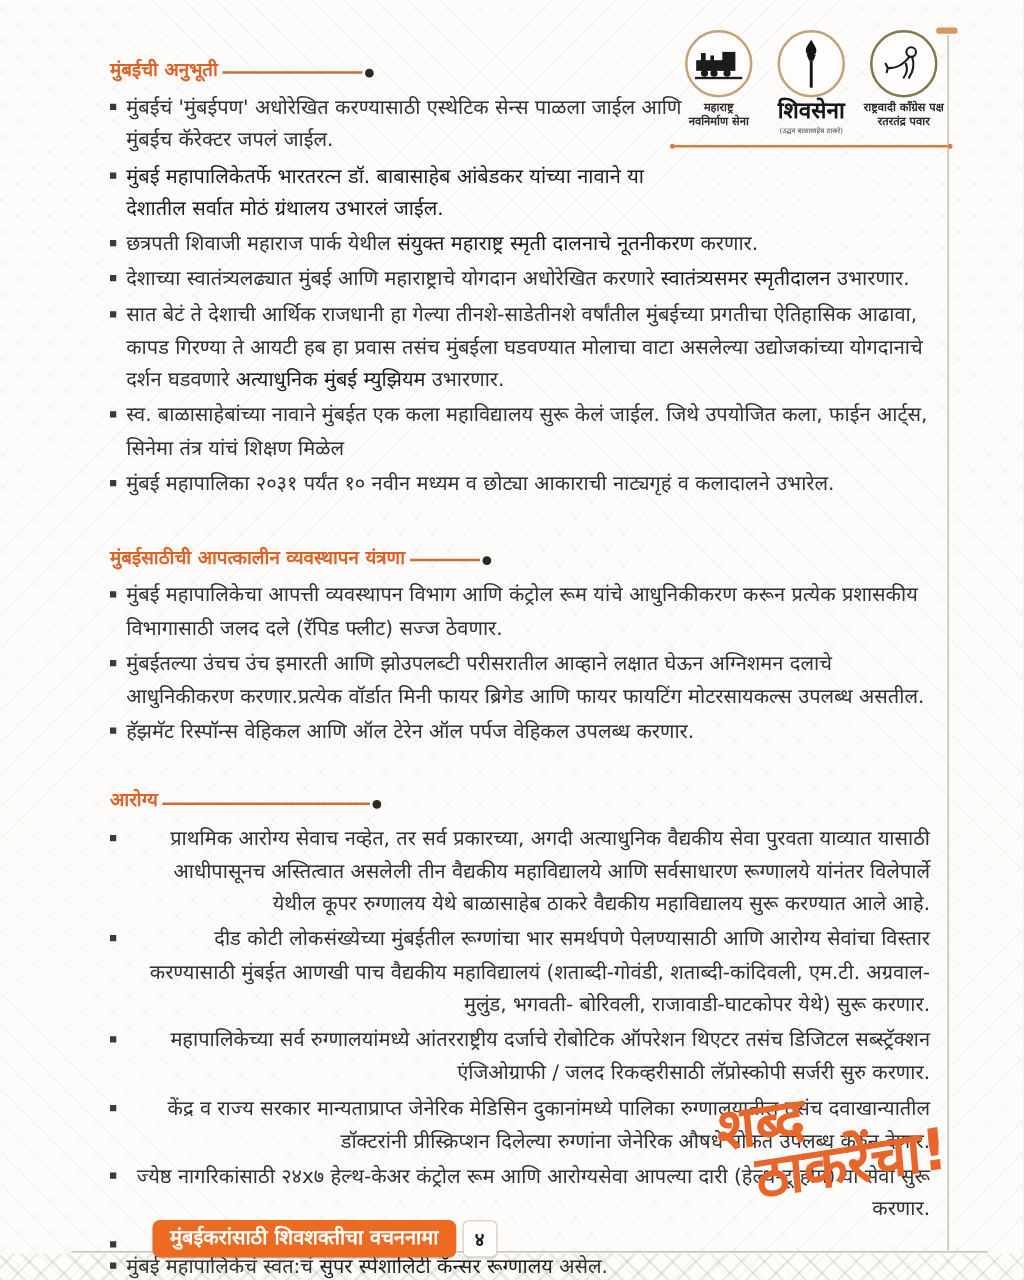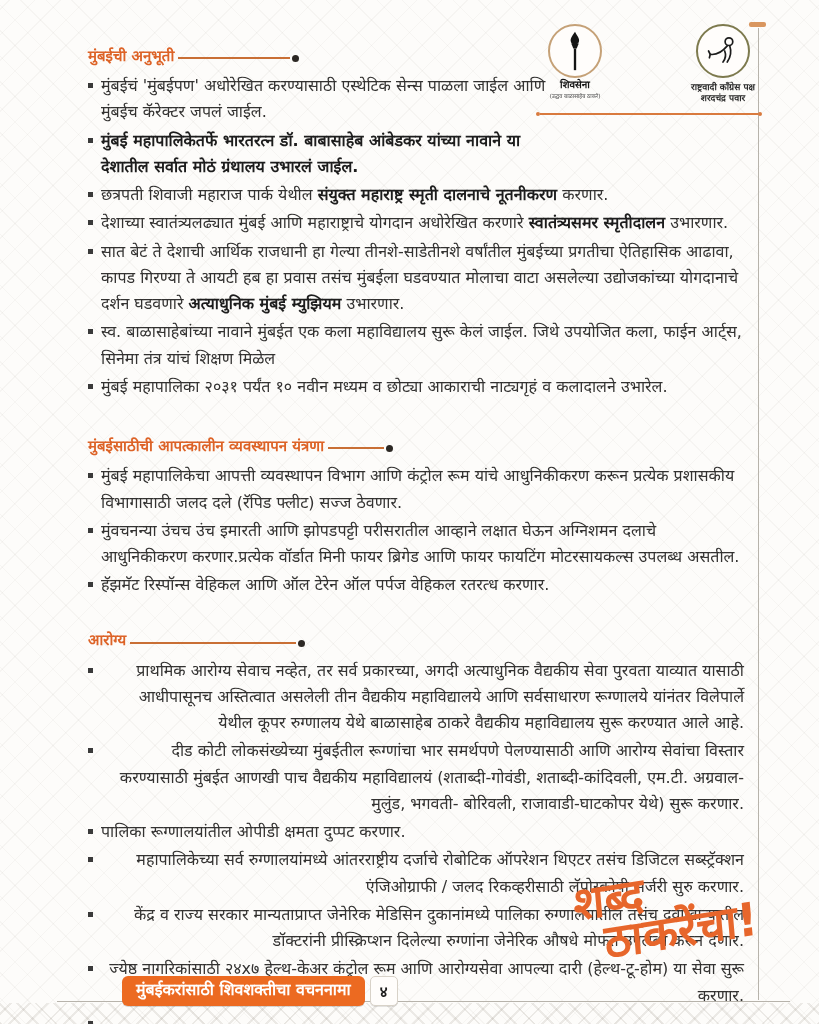--- a/index.html
+++ b/index.html
@@ -26,21 +26,21 @@
   
   .logos { position:absolute; top:24px; left:540px; width:218px; }
   .logo-row { display:flex; justify-content:space-between; align-items:flex-start; }
   .logo { display:flex; flex-direction:column; align-items:center; width:70px; }
   .logo-circle {
     width:54px; height:54px; border-radius:50%; background:#fffdfb;
     border:2px solid #c5a177; display:flex; align-items:center; justify-content:center;
   }
   .logo-circle.ncp { border-color:#7d7a4e; }
   .logo-cap { margin-top:4px; font-size:9px; font-weight:700; color:#2b2b2b; text-align:center; white-space:pre-line; line-height:1.25; }
-  .logo-cap-big { margin-top:2px; font-size:10px; font-weight:800; color:#161616; line-height:1; }
+  .logo-cap-big { margin-top:2px; font-size:18px; font-weight:800; color:#161616; line-height:1; }
   .logo-cap-sub { font-size:5.5px; color:#444; margin-top:2px; text-align:center; }
   .logos-rule { margin-top:8px; height:2px; background:#d97a3e; position:relative; }
   .logos-rule::before, .logos-rule::after {
     content:""; position:absolute; top:-1px; width:4px; height:4px; border-radius:50%; background:#d97a3e;
   }
   .logos-rule::before { left:-4px; } .logos-rule::after { right:-4px; }
 
   
   .content { position:absolute; left:88px; top:48px; width:656px; }
   .section { margin-bottom:18px; }
@@ -50,21 +50,21 @@
   }
   .rule { height:2px; background:#c96f35; margin:0 2px 6px 4px; }
   .s0 .rule { width:112px; } .s1 .rule { width:56px; } .s2 .rule { width:166px; }
   .rule-dot { width:7px; height:7px; border-radius:50%; background:#2c2824; margin-bottom:3px; }
   .s1 { margin-top:38px; } .s2 { margin-top:34px;text-align:right; }
 
   ul.bullets { list-style:none; }
   li.bullet { display:flex; margin:2px 0; }
   .bmark { flex:0 0 auto; width:5px; height:5px; background:#3a3a3a; margin:10px 8px 0 0; }
   .btxt { font-size:16px; color:#333231; line-height:1.64; }
-  .btxt .bold { font-weight:700; color:#1d1d1d; }
+  .btxt .bold { font-weight:400; color:#1d1d1d; }
   .s0 li:nth-child(1) .btxt { max-width:462px; }
   .s0 li:nth-child(2) .btxt { max-width:452px; font-weight:700; color:#1d1d1d; }
 
   
   .signature {
     position:absolute; left:560px; top:868px; width:230px;
     transform:rotate(-9deg) skewX(-4deg); color:#e7662b; font-weight:800;
     text-align:left; line-height:0.92; pointer-events:none;
   }
   .sig-line1 { font-size:46px; margin-left:14px; }
@@ -88,20 +88,36 @@
 
 <div class="page">
 
   <div class="v-line-cap"></div>
   <div class="v-line"></div>
   <div class="h-line"></div>
   <div class="bottom-band"></div>
 
   <div class="logos">
     <div class="logo-row">
+      <div class="logo">
+        <div class="logo-circle">
+          <svg class="icon" width="38" height="26" viewBox="0 0 40 26" fill="#1c1c1c">
+            <rect x="1" y="10" width="27" height="9"></rect>
+            <rect x="23" y="3" width="11" height="16"></rect>
+            <rect x="5" y="4" width="4" height="7"></rect>
+            <rect x="13" y="6" width="3" height="5"></rect>
+            <circle cx="8" cy="21" r="3"></circle>
+              <circle cx="16" cy="21" r="3"></circle>
+              <circle cx="27" cy="21" r="3"></circle>
+            <rect x="0" y="24" width="40" height="2"></rect>
+          </svg>
+        </div>
+        <div class="logo-cap">महाराष्ट्र
+नवनिर्माण सेना</div>
+      </div>
       <div class="logo">
         <div class="logo-circle">
           <svg class="icon" width="20" height="42" viewBox="0 0 24 48" fill="#141414">
             <path d="M12 1 C8 7 5.5 10 7.5 14 C9 17 15 17 16.5 13.5 C18.2 9.8 15 6.5 12 1 Z"></path>
             <path d="M7.5 15 L16.5 15 L14 21 L10 21 Z"></path>
             <rect x="10.6" y="21" width="2.8" height="26"></rect>
           </svg>
         </div>
         <div class="logo-cap-big">शिवसेना</div>
         <div class="logo-cap-sub">(उद्धव बाळासाहेब ठाकरे)</div>
@@ -110,21 +126,21 @@
         <div class="logo-circle ncp">
           <svg class="icon" width="34" height="34" viewBox="0 0 40 40" fill="none" stroke="#1c1c1c" stroke-width="2" stroke-linecap="round">
             <circle cx="27" cy="9" r="4.5"></circle>
             <path d="M25 14 C20 20 13 25 5 24"></path>
             <path d="M5 24 L3 20 M5 24 L4 28"></path>
             <path d="M28 14 C30 20 29 27 25 33"></path>
             <path d="M22 20 C24 25 23 29 20 33"></path>
           </svg>
         </div>
         <div class="logo-cap">राष्ट्रवादी काँग्रेस पक्ष
-शरदचंद्र पवार</div>
+रतरतंद्र पवार</div>
       </div>
     </div>
     <div class="logos-rule"></div>
   </div>
 
   <div class="content">
       <div class="section s0">
     <div class="heading-row">
       <div class="heading">मुंबईची अनुभूती</div>
       <div class="rule"></div>
@@ -167,49 +183,45 @@
       <div class="rule"></div>
       <div class="rule-dot"></div>
     </div>
     <ul class="bullets">
           <li class="bullet">
     <span class="bmark"></span>
     <span class="btxt"><span>मुंबई महापालिकेचा आपत्ती व्यवस्थापन विभाग आणि कंट्रोल रूम यांचे आधुनिकीकरण करून प्रत्येक प्रशासकीय विभागासाठी जलद दले (रॅपिड फ्लीट) सज्ज ठेवणार.</span></span>
   </li>
           <li class="bullet">
     <span class="bmark"></span>
-    <span class="btxt"><span>मुंवचनन्या उंचच उंच इमारती आणि झोपडपट्टी परीसरातील आव्हाने लक्षात घेऊन अग्निशमन दलाचे आधुनिकीकरण करणार.प्रत्येक वॉर्डात मिनी फायर ब्रिगेड आणि फायर फायटिंग मोटरसायकल्स उपलब्ध असतील.</span></span>
-  </li>
-          <li class="bullet">
-    <span class="bmark"></span>
-    <span class="btxt"><span>हॅझमॅट रिस्पॉन्स वेहिकल आणि ऑल टेरेन ऑल पर्पज वेहिकल रतरत्ध करणार.</span></span>
+    <span class="btxt"><span>मुंबईतल्या उंचच उंच इमारती आणि झोउपलब्टी परीसरातील आव्हाने लक्षात घेऊन अग्निशमन दलाचे आधुनिकीकरण करणार.प्रत्येक वॉर्डात मिनी फायर ब्रिगेड आणि फायर फायटिंग मोटरसायकल्स उपलब्ध असतील.</span></span>
+  </li>
+          <li class="bullet">
+    <span class="bmark"></span>
+    <span class="btxt"><span>हॅझमॅट रिस्पॉन्स वेहिकल आणि ऑल टेरेन ऑल पर्पज वेहिकल उपलब्ध करणार.</span></span>
   </li>
         </ul>
   </div>
       <div class="section s2">
     <div class="heading-row">
       <div class="heading">आरोग्य</div>
       <div class="rule"></div>
       <div class="rule-dot"></div>
     </div>
     <ul class="bullets">
           <li class="bullet">
     <span class="bmark"></span>
     <span class="btxt"><span>प्राथमिक आरोग्य सेवाच नव्हेत, तर सर्व प्रकारच्या, अगदी अत्याधुनिक वैद्यकीय सेवा पुरवता याव्यात यासाठी आधीपासूनच अस्तित्वात असलेली तीन वैद्यकीय महाविद्यालये आणि सर्वसाधारण रूग्णालये यांनंतर विलेपार्ले येथील कूपर रुग्णालय येथे बाळासाहेब ठाकरे वैद्यकीय महाविद्यालय सुरू करण्यात आले आहे.</span></span>
   </li>
           <li class="bullet">
     <span class="bmark"></span>
     <span class="btxt"><span>दीड कोटी लोकसंख्येच्या मुंबईतील रूग्णांचा भार समर्थपणे पेलण्यासाठी आणि आरोग्य सेवांचा विस्तार करण्यासाठी मुंबईत आणखी पाच वैद्यकीय महाविद्यालयं (शताब्दी-गोवंडी, शताब्दी-कांदिवली, एम.टी. अग्रवाल-मुलुंड, भगवती- बोरिवली, राजावाडी-घाटकोपर येथे) सुरू करणार.</span></span>
   </li>
           <li class="bullet">
     <span class="bmark"></span>
-    <span class="btxt"><span>पालिका रूग्णालयांतील ओपीडी क्षमता दुप्पट करणार.</span></span>
-  </li>
-          <li class="bullet">
-    <span class="bmark"></span>
     <span class="btxt"><span>महापालिकेच्या सर्व रुग्णालयांमध्ये आंतरराष्ट्रीय दर्जाचे रोबोटिक ऑपरेशन थिएटर तसंच डिजिटल सब्स्ट्रॅक्शन एंजिओग्राफी / जलद रिकव्हरीसाठी लॅप्रोस्कोपी सर्जरी सुरु करणार.</span></span>
   </li>
           <li class="bullet">
     <span class="bmark"></span>
     <span class="btxt"><span>केंद्र व राज्य सरकार मान्यताप्राप्त जेनेरिक मेडिसिन दुकानांमध्ये पालिका रुग्णालयातील तसंच दवाखान्यातील डॉक्टरांनी प्रीस्क्रिप्शन दिलेल्या रुग्णांना जेनेरिक औषधे मोफत उपलब्ध करुन देणार.</span></span>
   </li>
           <li class="bullet">
     <span class="bmark"></span>
     <span class="btxt"><span>ज्येष्ठ नागरिकांसाठी २४x७ हेल्थ-केअर कंट्रोल रूम  आणि आरोग्यसेवा आपल्या दारी (हेल्थ-टू-होम) या सेवा सुरू करणार.</span></span>
   </li>

